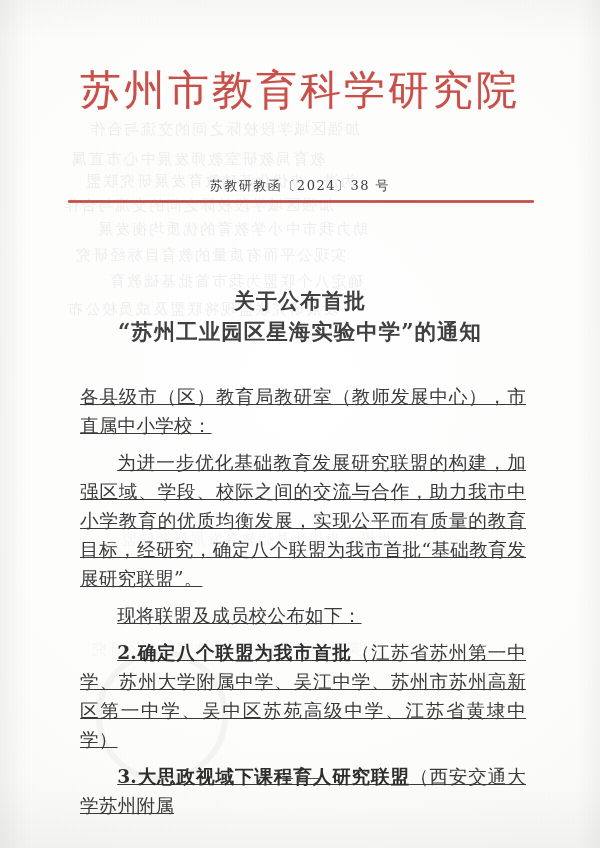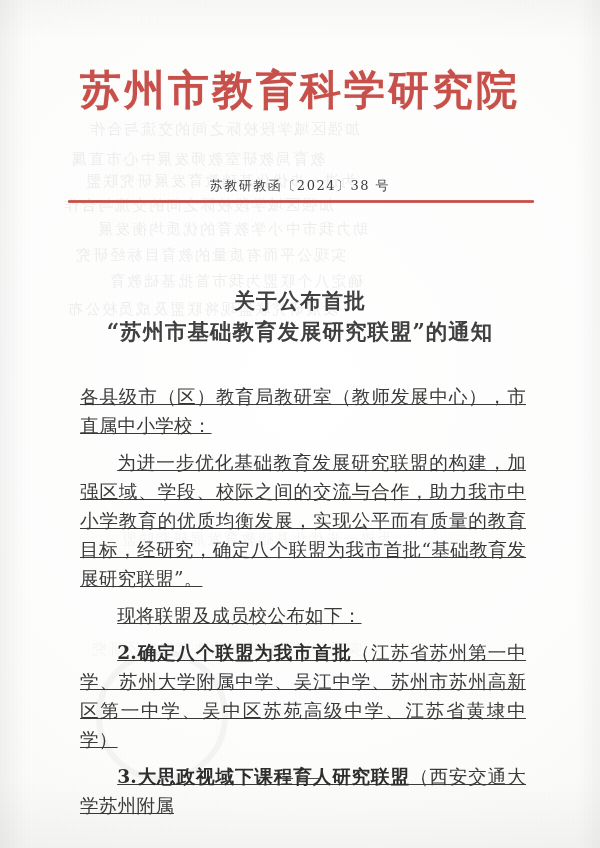--- a/index.html
+++ b/index.html
@@ -71,21 +71,21 @@
   }
 
   
   .masthead {
     position: absolute;
     left: 0; right: 0;
     top: 66px;
     text-align: center;
     color: #c8504a;
     font-size: 41px;
-    font-weight: bold;
+    font-weight: normal;
     letter-spacing: 3px;
     line-height: 1.18;
     font-family: "DejaVu Serif", "Liberation Serif", serif;
     text-shadow: 0 0 1px rgba(200,80,74,.35);
   }
 
   
   .docnum {
     position: absolute;
     left: 0; right: 0;
@@ -194,21 +194,21 @@
   <div class="seal-ghost"></div>
 
   <div class="masthead">苏州市教育科学研究院</div>
 
   <div class="docnum">苏教研教函〔2024〕38 号</div>
 
   <div class="red-rule"></div>
 
   <div class="title-block">
     <div>关于公布首批</div>
-    <div class="title-line-2">“苏州市基础教育发展研究联盟”的通知</div>
+    <div class="title-line-2">“苏州工业园区星海实验中学”的通知</div>
   </div>
 
   <div class="body">
     <p>各县级市（区）教育局教研室（教师发展中心），市直属中小学校：</p>
     <p class="p-indent">为进一步优化基础教育发展研究联盟的构建，加强区域、学段、校际之间的交流与合作，助力我市中小学教育的优质均衡发展，实现公平而有质量的教育目标，经研究，确定八个联盟为我市首批“基础教育发展研究联盟”。</p>
     <p class="p-indent">现将联盟及成员校公布如下：</p>
 
 
     <p class="p-indent"><span class="ln">2.</span><span class="ln">确定八个联盟为我市首批</span><span>（江苏省苏州第一中学、苏州大学附属中学、吴江中学、苏州市苏州高新区第一中学、吴中区苏苑高级中学、江苏省黄埭中学）</span></p>
 

